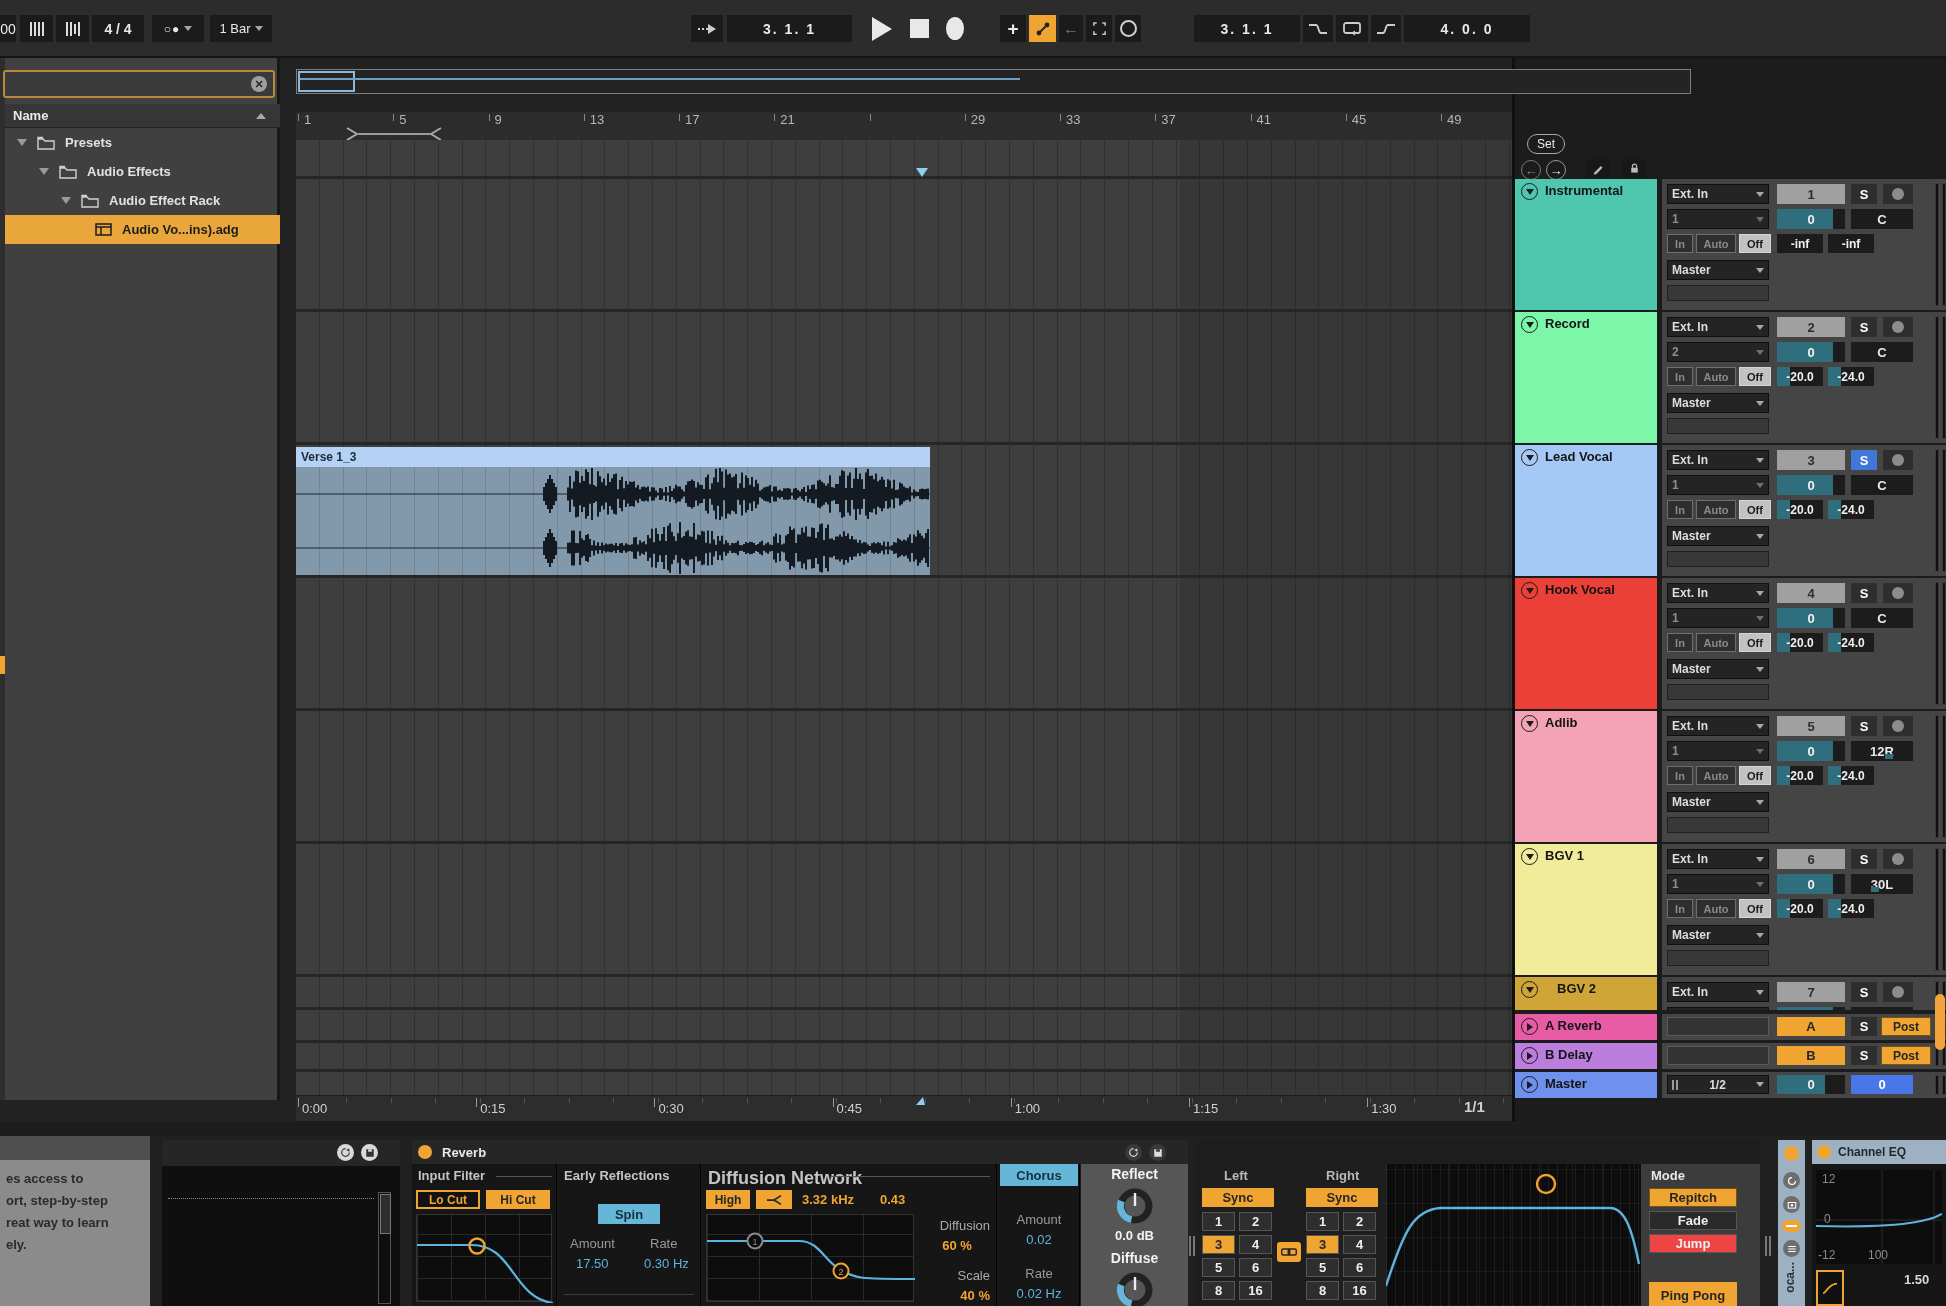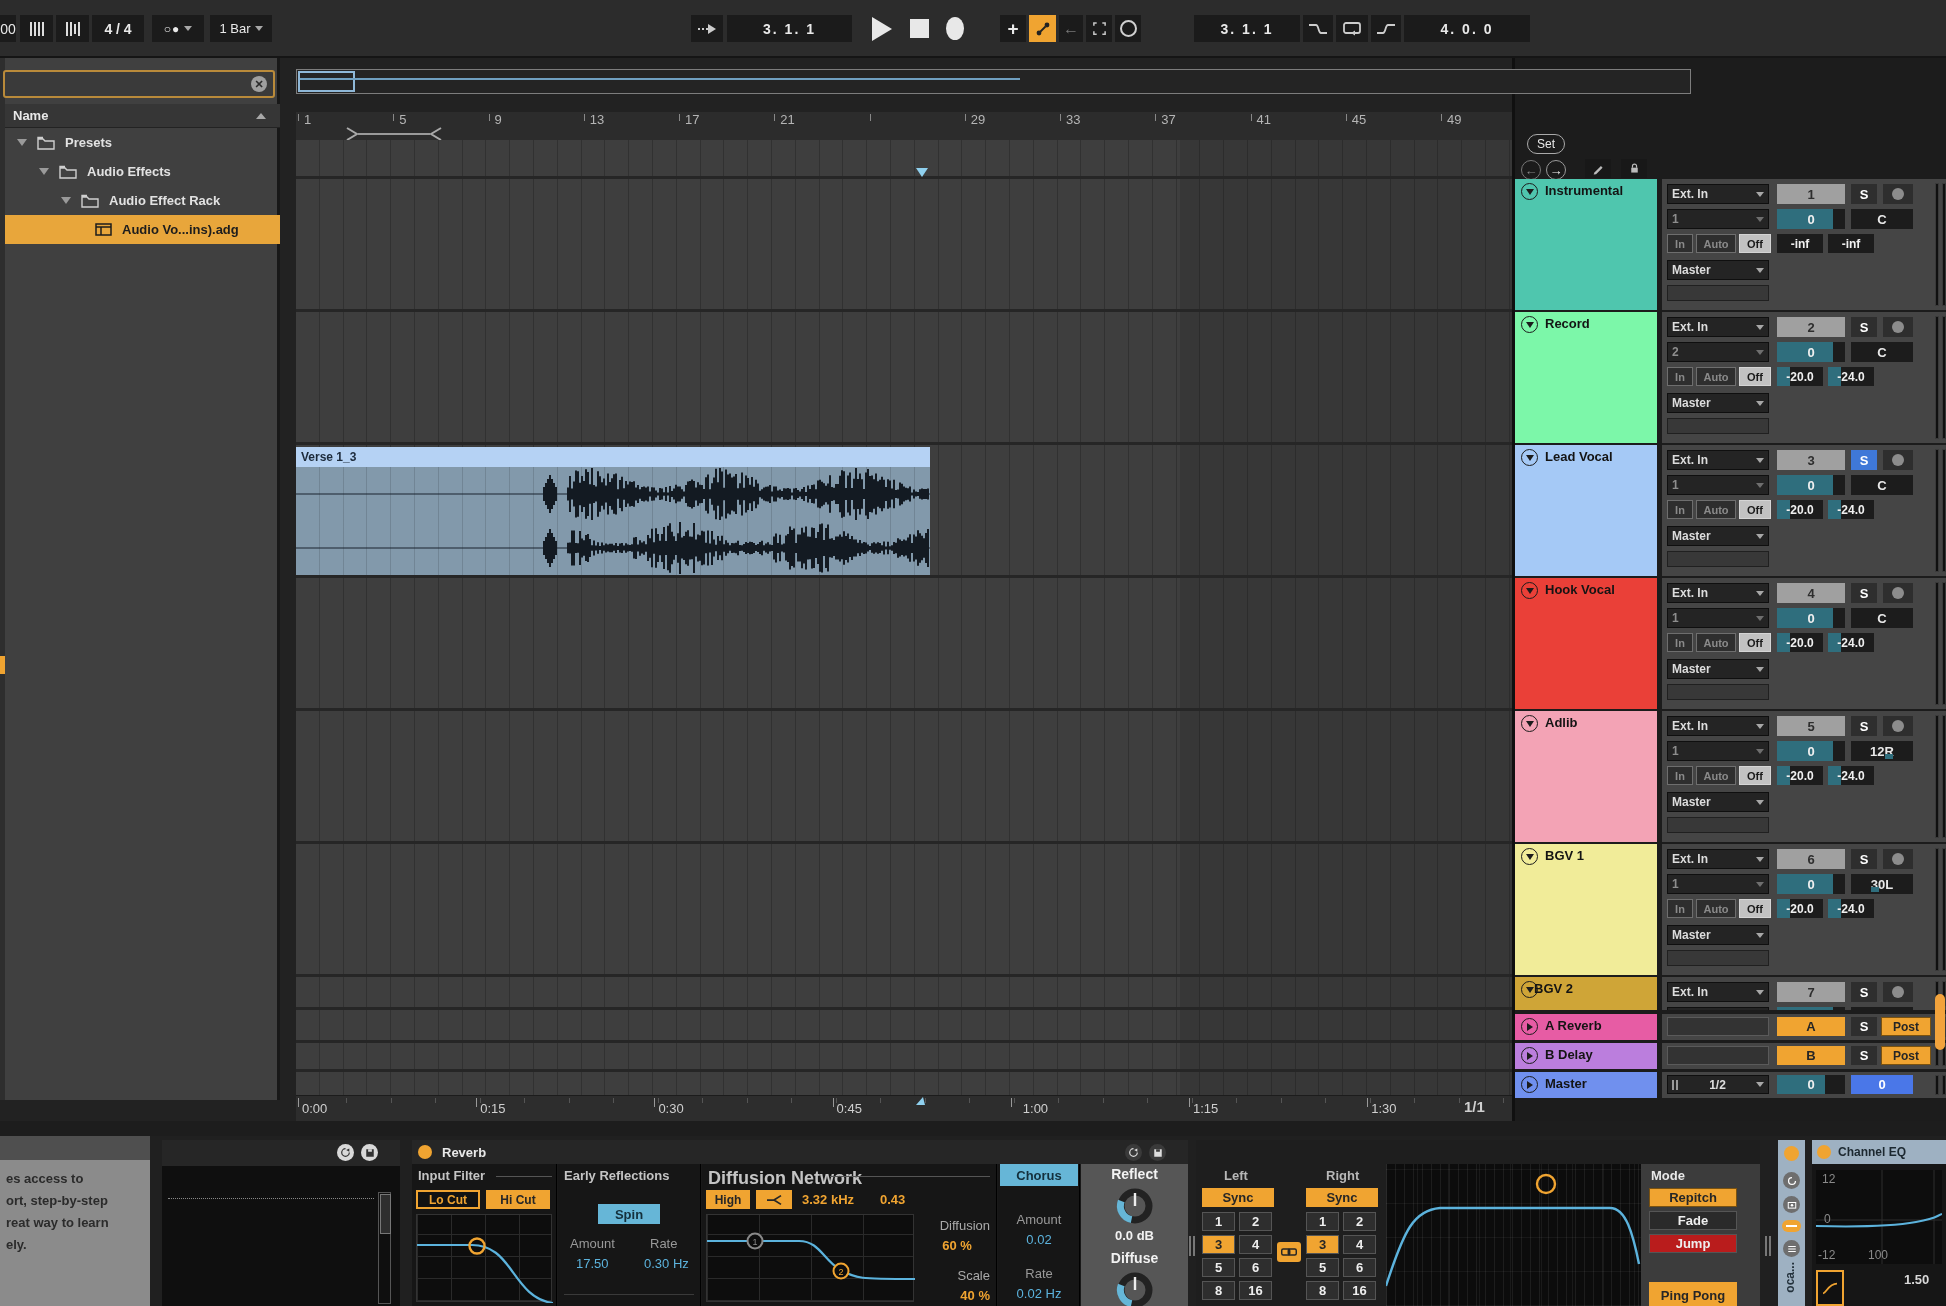--- a/index.html
+++ b/index.html
@@ -240,21 +240,21 @@
   <div class="b" id="time-ruler" style="left:296px;top:1095px;width:1216px;height:26px;background:#2d2d2d;border-top:1px solid #1c1c1c;overflow:hidden;">
       <div style="position: absolute; box-sizing: border-box; left: 2px; top: 2px; width: 1px; height: 9px; background: rgb(153, 153, 153);"></div>
       <span style="position: absolute; box-sizing: border-box; left: 6px; top: 5px; width: 50px; height: 16px; font-size: 13px; color: rgb(207, 207, 207);">0:00</span>
       <div style="position: absolute; box-sizing: border-box; left: 180.2px; top: 2px; width: 1px; height: 9px; background: rgb(153, 153, 153);"></div>
       <span style="position: absolute; box-sizing: border-box; left: 184.2px; top: 5px; width: 50px; height: 16px; font-size: 13px; color: rgb(207, 207, 207);">0:15</span>
       <div style="position: absolute; box-sizing: border-box; left: 358.4px; top: 2px; width: 1px; height: 9px; background: rgb(153, 153, 153);"></div>
       <span style="position: absolute; box-sizing: border-box; left: 362.4px; top: 5px; width: 50px; height: 16px; font-size: 13px; color: rgb(207, 207, 207);">0:30</span>
       <div style="position: absolute; box-sizing: border-box; left: 536.6px; top: 2px; width: 1px; height: 9px; background: rgb(153, 153, 153);"></div>
       <span style="position: absolute; box-sizing: border-box; left: 540.6px; top: 5px; width: 50px; height: 16px; font-size: 13px; color: rgb(207, 207, 207);">0:45</span>
       <div style="position: absolute; box-sizing: border-box; left: 714.8px; top: 2px; width: 1px; height: 9px; background: rgb(153, 153, 153);"></div>
-      <span style="position: absolute; box-sizing: border-box; left: 718.8px; top: 5px; width: 50px; height: 16px; font-size: 13px; color: rgb(207, 207, 207); margin-left: 8px;">1:00</span>
+      <span style="position: absolute; box-sizing: border-box; left: 718.8px; top: 5px; width: 50px; height: 16px; font-size: 13px; color: rgb(207, 207, 207);">1:00</span>
       <div style="position: absolute; box-sizing: border-box; left: 893px; top: 2px; width: 1px; height: 9px; background: rgb(153, 153, 153);"></div>
       <span style="position: absolute; box-sizing: border-box; left: 897px; top: 5px; width: 50px; height: 16px; font-size: 13px; color: rgb(207, 207, 207);">1:15</span>
       <div style="position: absolute; box-sizing: border-box; left: 1071.2px; top: 2px; width: 1px; height: 9px; background: rgb(153, 153, 153);"></div>
       <span style="position: absolute; box-sizing: border-box; left: 1075.2px; top: 5px; width: 50px; height: 16px; font-size: 13px; color: rgb(207, 207, 207);">1:30</span>
       <div style="position: absolute; box-sizing: border-box; left: 50px; top: 2px; width: 1px; height: 5px; background: rgb(85, 85, 85);"></div>
       <div style="position: absolute; box-sizing: border-box; left: 94.5px; top: 2px; width: 1px; height: 5px; background: rgb(85, 85, 85);"></div>
       <div style="position: absolute; box-sizing: border-box; left: 139px; top: 2px; width: 1px; height: 5px; background: rgb(85, 85, 85);"></div>
       <div style="position: absolute; box-sizing: border-box; left: 183.5px; top: 2px; width: 1px; height: 5px; background: rgb(85, 85, 85);"></div>
       <div style="position: absolute; box-sizing: border-box; left: 228px; top: 2px; width: 1px; height: 5px; background: rgb(85, 85, 85);"></div>
       <div style="position: absolute; box-sizing: border-box; left: 272.5px; top: 2px; width: 1px; height: 5px; background: rgb(85, 85, 85);"></div>
@@ -573,21 +573,21 @@
             <div style="position: absolute; box-sizing: border-box; left: 0px; top: 0px; width: 46px; height: 19px; display: flex; align-items: center; justify-content: center; color: rgb(240, 240, 240); font-weight: bold; font-size: 12px;">-24.0</div>
           </div>
           <div style="position: absolute; box-sizing: border-box; left: 420px; top: 4px; width: 4px; height: 123px; background: rgb(16, 16, 16); border: 1px solid rgb(58, 58, 58);"></div>
           <div style="position: absolute; box-sizing: border-box; left: 427px; top: 4px; width: 4px; height: 123px; background: rgb(16, 16, 16); border: 1px solid rgb(58, 58, 58);"></div>
         </div>
         <div style="position: absolute; box-sizing: border-box; left: 0px; top: 919px; width: 431px; height: 33px; overflow: hidden;">
           <div style="position: absolute; box-sizing: border-box; left: 0px; top: 0px; width: 142px; height: 33px; background: rgb(207, 165, 55);">
             <div style="position: absolute; box-sizing: border-box; left: 6px; top: 4px; width: 17px; height: 17px; border: 1.6px solid rgb(28, 28, 28); border-radius: 50%; display: flex; align-items: center; justify-content: center;">
               <div style="position: relative; box-sizing: border-box; width: 0px; height: 0px; border-left: 4px solid transparent; border-right: 4px solid transparent; border-top: 6px solid rgb(28, 28, 28);"></div>
             </div>
-            <span style="position: absolute; box-sizing: border-box; left: 19px; top: 4px; width: 108px; height: 18px; color: rgb(20, 20, 20); font-weight: bold; font-size: 13px; white-space: nowrap;">BGV 2</span>
+            <span style="position: absolute; box-sizing: border-box; left: 42px; top: 4px; width: 108px; height: 18px; color: rgb(20, 20, 20); font-weight: bold; font-size: 13px; white-space: nowrap;">BGV 2</span>
           </div>
           <div style="position: absolute; box-sizing: border-box; left: 147px; top: 0px; width: 284px; height: 33px; background: rgb(69, 69, 69);"></div>
           <div style="position: absolute; box-sizing: border-box; left: 152px; top: 5px; width: 102px; height: 20px; background: rgb(36, 36, 36); border: 1px solid rgb(15, 15, 15); display: flex; align-items: center; justify-content: space-between; padding: 0px 4px; font-size: 12px; color: rgb(221, 221, 221); font-weight: bold;">
             <span>Ext. In</span>
             <span class="caret"></span>
           </div>
           <div style="position: absolute; box-sizing: border-box; left: 152px; top: 30px; width: 102px; height: 20px; background: rgb(36, 36, 36); border: 1px solid rgb(15, 15, 15); display: flex; align-items: center; justify-content: space-between; padding: 0px 4px; font-size: 12px; color: rgb(141, 141, 141); font-weight: bold;"></div>
           <div style="position: absolute; box-sizing: border-box; left: 262px; top: 5px; width: 68px; height: 20px; background: rgb(160, 160, 160); color: rgb(46, 46, 46); font-weight: bold; font-size: 13px; display: flex; align-items: center; justify-content: center;">7</div>
           <div style="position: absolute; box-sizing: border-box; left: 336px; top: 5px; width: 26px; height: 20px; background: rgb(46, 46, 46); color: rgb(255, 255, 255); font-weight: bold; font-size: 13px; display: flex; align-items: center; justify-content: center;">S</div>
           <div style="position: absolute; box-sizing: border-box; left: 368px; top: 5px; width: 30px; height: 20px; background: rgb(46, 46, 46); display: flex; align-items: center; justify-content: center;">
@@ -832,21 +832,21 @@
         <svg width="255" height="142" viewBox="0 0 255 142">
           <path d="M0 122 C 18 66 28 46 54 44 H 224 C 240 44 247 70 253 100" fill="none" stroke="#5cb3dd" stroke-width="2.4"></path>
           <circle cx="160" cy="20" r="9" fill="none" stroke="#f0a431" stroke-width="2.4"></circle>
         </svg>
       </div>
       <div class="b" style="left:445px;top:24px;width:119px;height:142px;background:#3c3c3c;">
         <span class="b bold" style="left:10px;top:4px;font-size:13px;color:#e8e8e8;">Mode</span>
         <div id="delay-modes">
             <div style="position: absolute; box-sizing: border-box; left: 8px; top: 24px; width: 88px; height: 19px; background: rgb(240, 164, 49); color: rgb(38, 38, 38); border: 1px solid rgb(122, 82, 16); font-weight: bold; font-size: 13px; display: flex; align-items: center; justify-content: center;">Repitch</div>
             <div style="position: absolute; box-sizing: border-box; left: 8px; top: 47px; width: 88px; height: 19px; background: rgb(42, 42, 42); color: rgb(238, 238, 238); border: 1px solid rgb(85, 85, 85); font-weight: bold; font-size: 13px; display: flex; align-items: center; justify-content: center;">Fade</div>
-            <div style="position: absolute; box-sizing: border-box; left: 8px; top: 70px; width: 88px; height: 19px; background: #b91c1c; color: rgb(238, 238, 238); border: 1px solid rgb(85, 85, 85); font-weight: bold; font-size: 13px; display: flex; align-items: center; justify-content: center;">Jump</div>
+            <div style="position: absolute; box-sizing: border-box; left: 8px; top: 70px; width: 88px; height: 19px; background: #ef4444; color: rgb(238, 238, 238); border: 1px solid rgb(85, 85, 85); font-weight: bold; font-size: 13px; display: flex; align-items: center; justify-content: center;">Jump</div>
           </div>
         <div class="bx bold" style="left:8px;top:118px;width:88px;height:27px;background:#f0a431;color:#262626;font-size:13px;">
             <span>Ping Pong</span>
           </div>
       </div>
     </div>
 
     <div class="b" style="left:1764px;top:100px;width:8px;height:20px;">
       <i style="position:absolute;left:1px;width:2px;height:20px;background:#777;"></i>
         <i style="position:absolute;left:5px;width:2px;height:20px;background:#777;"></i>

